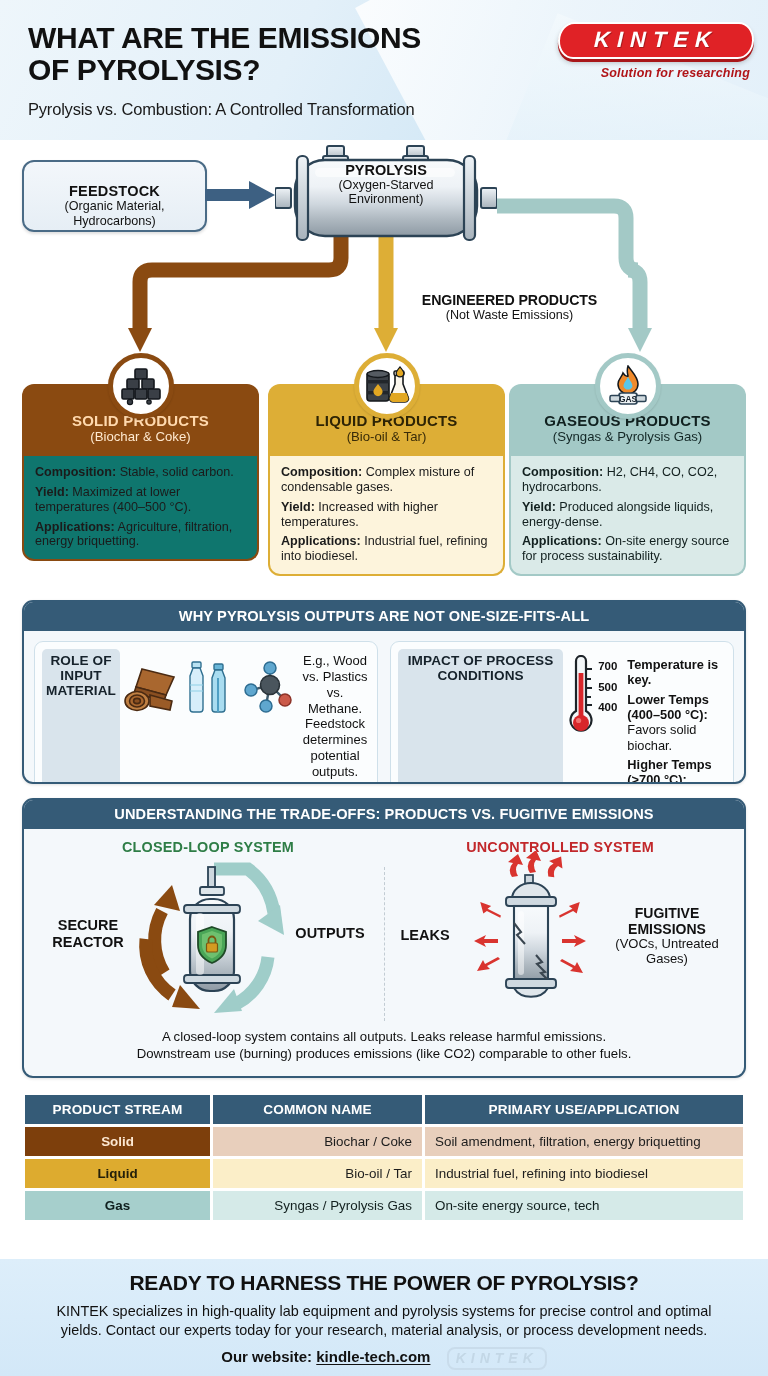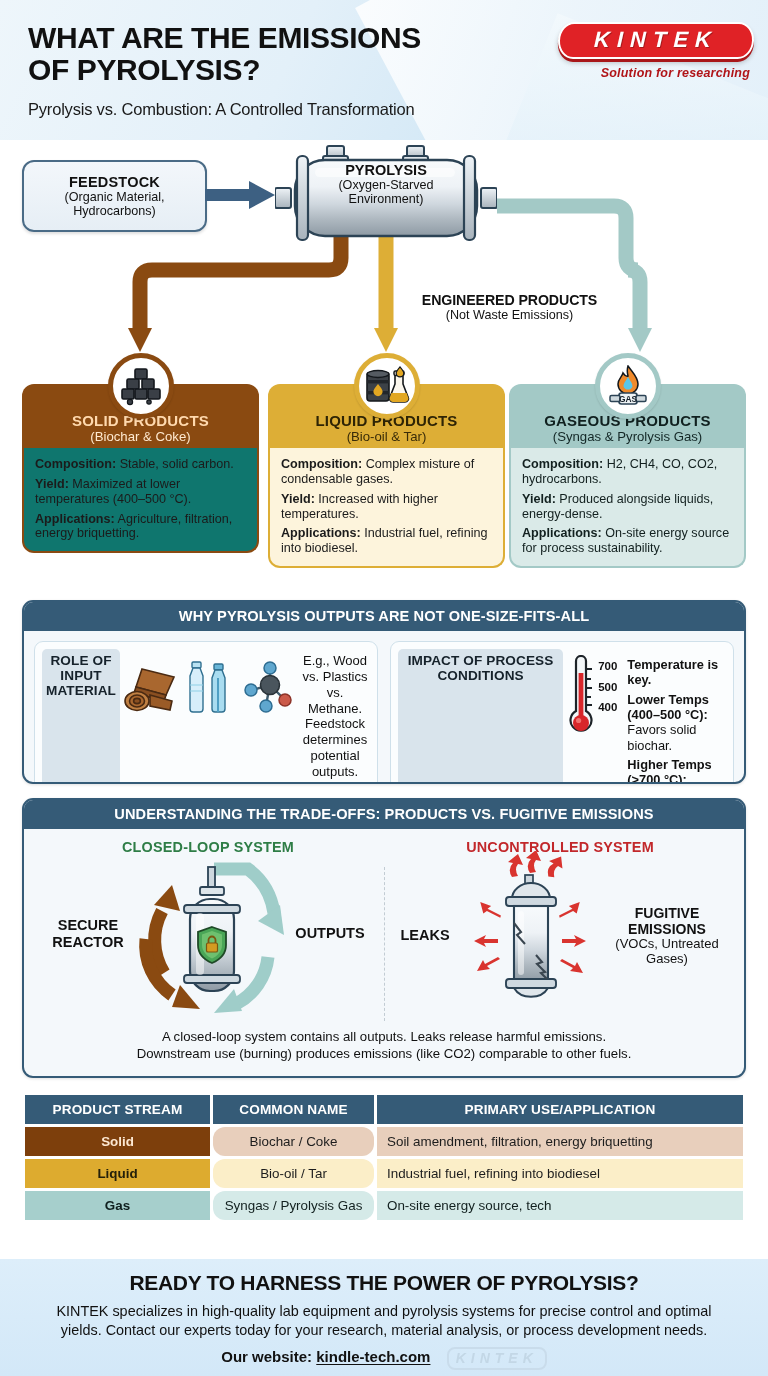--- a/index.html
+++ b/index.html
@@ -53,21 +53,21 @@
     margin-top:7px; text-align:right; padding-right:4px;
     font-size:12.5px; font-style:italic; font-weight:700; color:#b01418; letter-spacing:.2px;
   }
 
   
   .flow { position:relative; height:252px; background:#fff; }
   .feedstock{
     position:absolute; left:22px; top:20px; width:185px; height:72px;
     background:linear-gradient(180deg,#f3f7fb 0%, #e6eef5 100%);
     border:2px solid #4a6b86; border-radius:12px;
-    display:flex; flex-direction:column; align-items:center; justify-content:center;
+    display:flex; flex-direction:column; align-items:center; justify-content:flex-end;
     box-shadow:0 2px 3px rgba(0,0,0,.13);
     text-align:center; padding:2px 6px;
   }
   .feedstock .t1{ font-size:14.5px; font-weight:800; letter-spacing:.2px;}
   .feedstock .t2{ font-size:12.6px; line-height:1.15; font-weight:400; }
 
   .arrow-in{ position:absolute; left:205px; top:40px; width:72px; height:30px; }
 
   .reactor{ position:absolute; left:275px; top:4px; width:222px; height:100px; }
   .reactor-label{
@@ -80,21 +80,21 @@
   .pipes{ position:absolute; left:0; top:0; width:768px; height:252px; }
 
   .eng-label{ position:absolute; left:402px; top:152px; width:215px; text-align:center; }
   .eng-label .e1{ font-size:14.2px; font-weight:800; letter-spacing:-0.1px;}
   .eng-label .e2{ font-size:12.6px; }
 
   
   .cards{ position:absolute; left:0; top:368px; width:768px; height:218px; }
   .card{ position:absolute; top:16px; width:237px; border-radius:12px; overflow:visible; }
   .card .head{
-    border-radius:12px 12px 0 0; padding:28px 8px 4px; text-align:center;
+    border-radius:12px 12px 0 0; padding:28px 8px 12px; text-align:center;
   }
   .card .head .ct{ font-size:15px; font-weight:800; letter-spacing:.2px; }
   .card .head .cs{ font-size:13.2px; font-weight:400; }
   .card .body{
     border-radius:0 0 12px 12px; padding:9px 11px 10px;
     font-size:12.6px; line-height:1.18;
   }
   .card .body p{ margin-bottom:5px; }
   .card .body p:last-child{ margin-bottom:0; }
   .card .body b{ font-weight:800; }
@@ -171,21 +171,21 @@
 
   
   .tablewrap{ position:absolute; left:22px; top:1092px; width:724px; }
   table{ border-collapse:separate; border-spacing:3px; width:100%; }
   th{
     background:#355b77; color:#fff; font-size:13.6px; font-weight:800;
     padding:7px 6px; text-align:center; letter-spacing:.1px;
   }
   td{ font-size:13.4px; padding:7px 10px; }
   .t-stream{ text-align:center; font-weight:800; width:185px; }
-  .t-name{ text-align:center; width:161px;border-radius:12px; }
+  .t-name{ text-align:right; width:209px; }
   .r-solid .t-stream{ background:#7d3f0c; color:#fde8d2; }
   .r-solid .t-name{ background:#e8cfbc; color:#1d1d1d; }
   .r-solid .t-use{ background:#e8cfbc; color:#1d1d1d; }
   .r-liquid .t-stream{ background:#ddab2f; color:#24200a; }
   .r-liquid .t-name{ background:#fbeec8; color:#1d1d1d; }
   .r-liquid .t-use{ background:#fbeec8; color:#1d1d1d; }
   .r-gas .t-stream{ background:#a6cfcc; color:#0f1f1e; }
   .r-gas .t-name{ background:#d5eae8; color:#12201f; }
   .r-gas .t-use{ background:#d5eae8; color:#12201f; }
 

